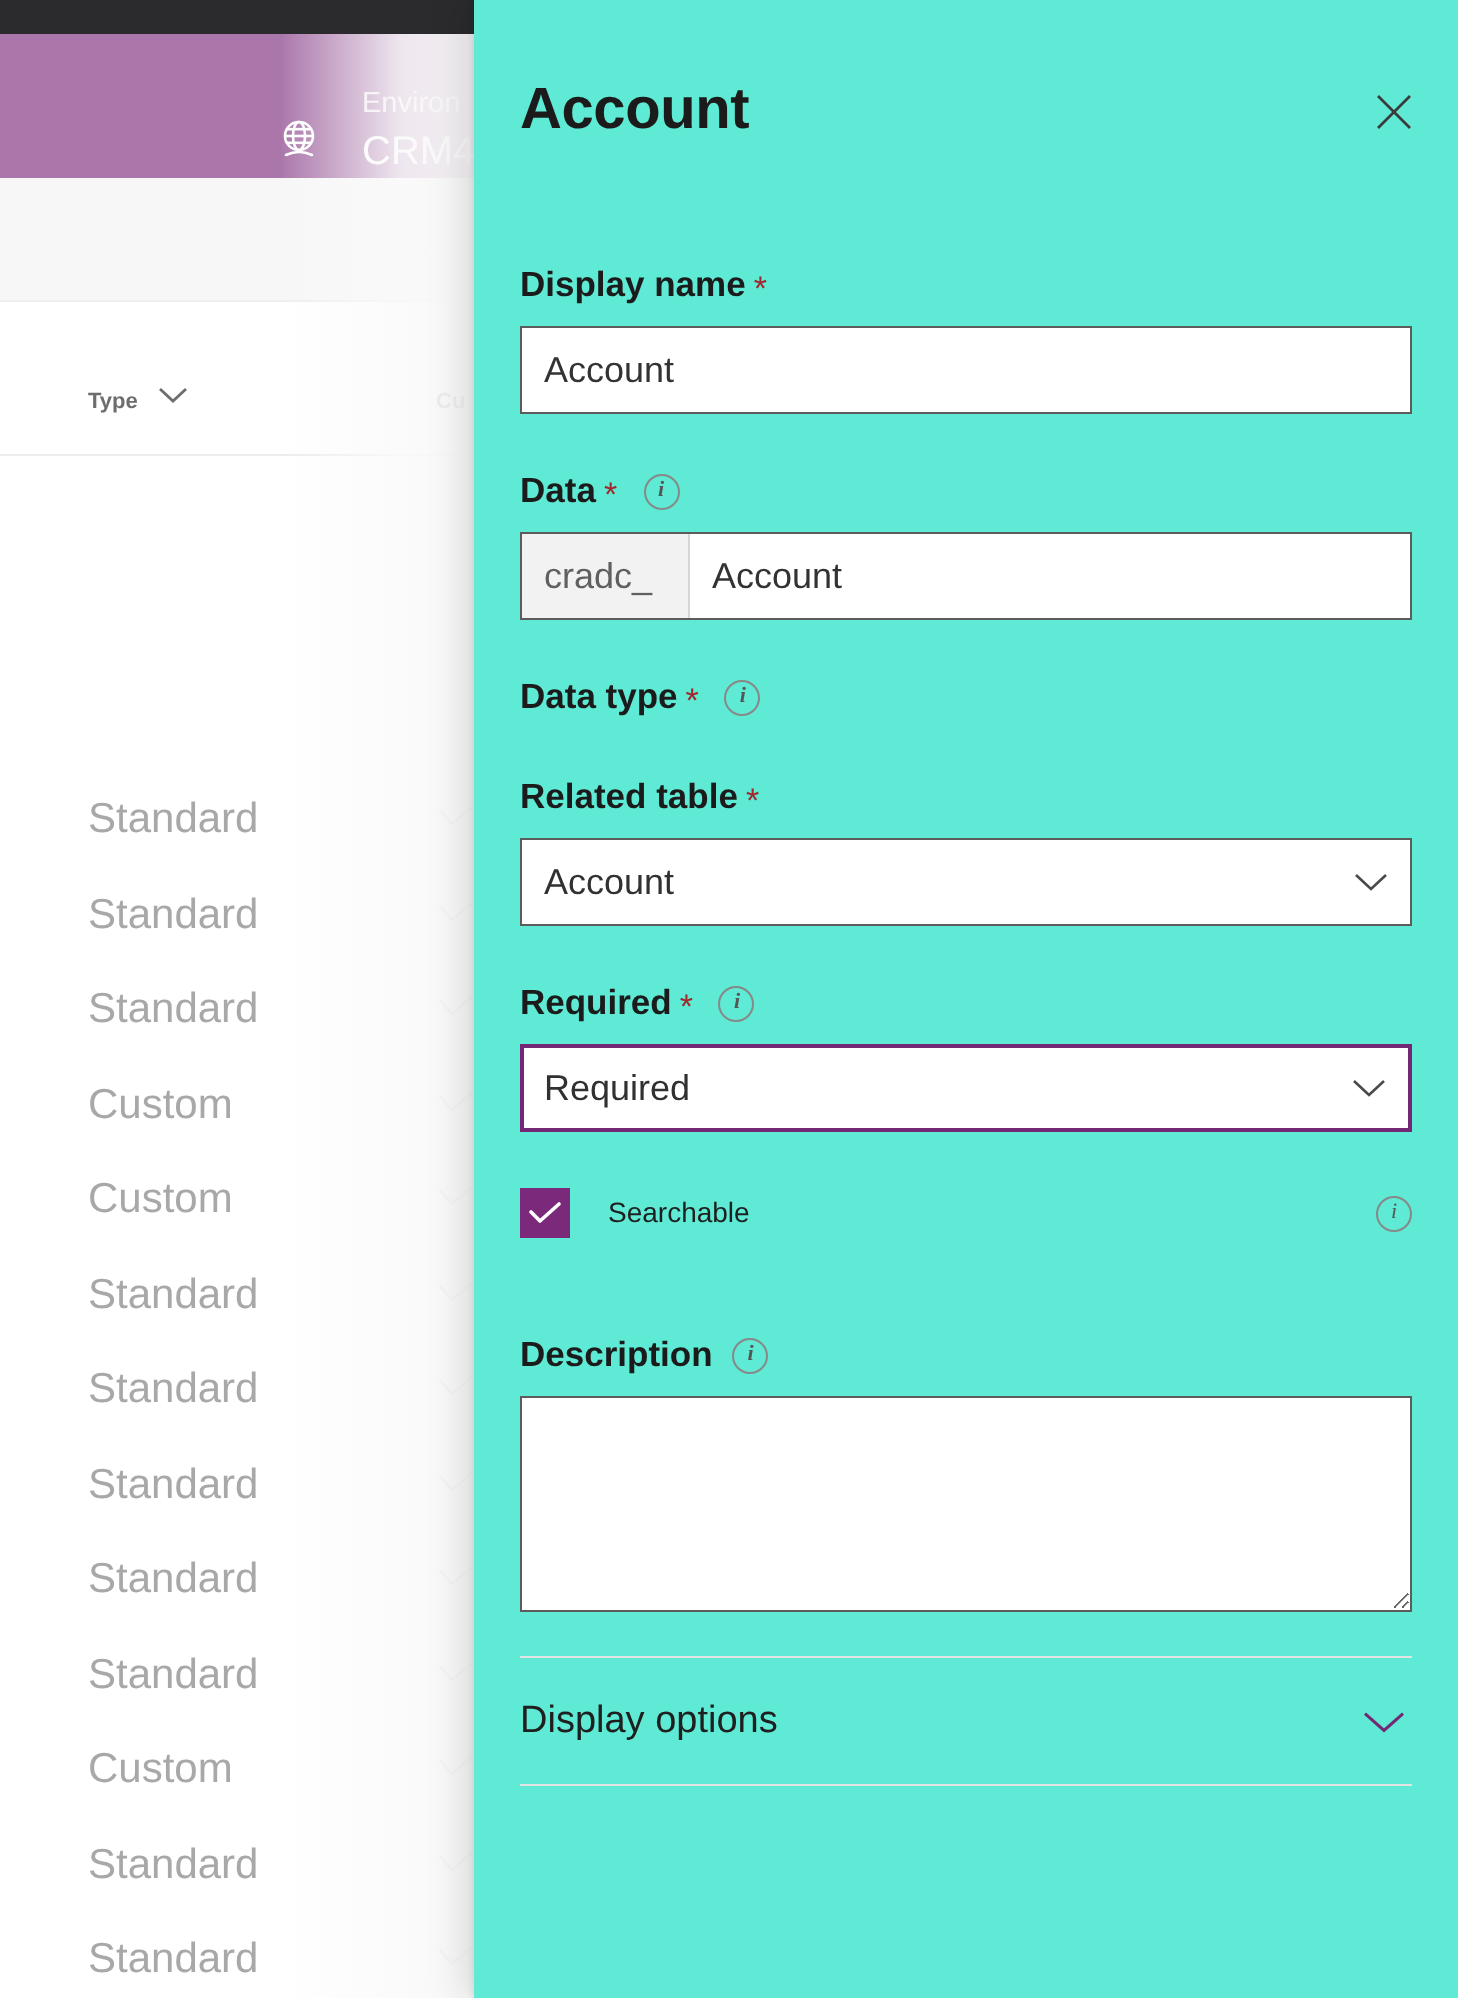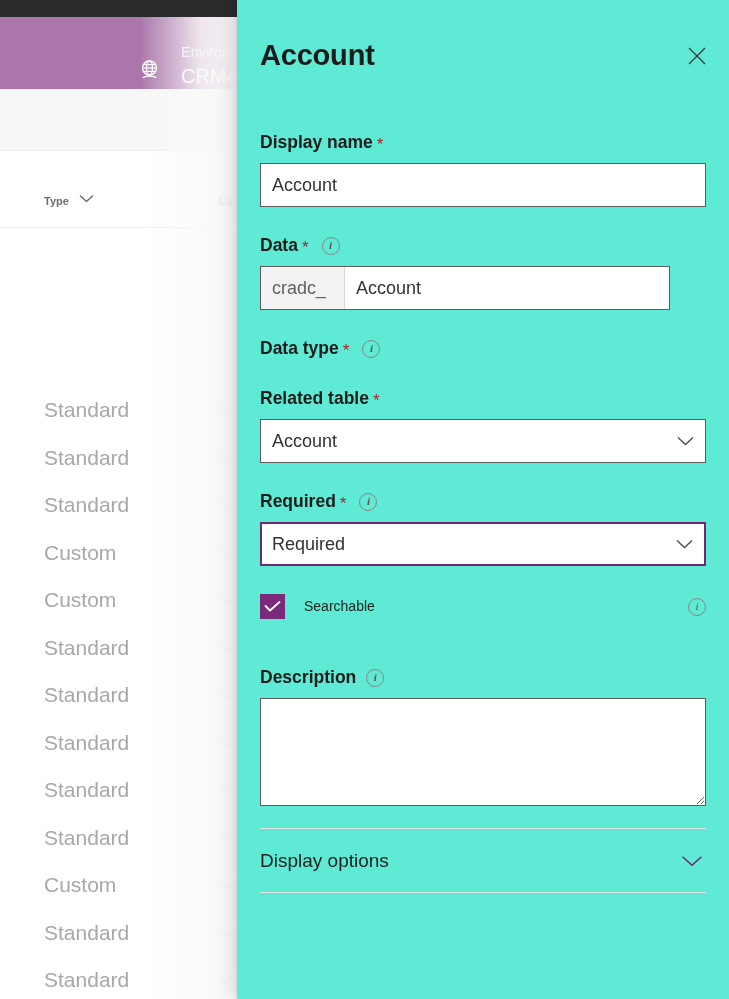--- a/index.html
+++ b/index.html
@@ -264,21 +264,21 @@
     padding: 0 11px;
     outline: none;
     border-radius: 0;
     line-height: 42px;
   }
   .text-input::placeholder { color: #666666; }
 
   .prefixed {
     display: flex;
     align-items: stretch;
-    width: 410px;
+    width: 446px;
     height: 44px;
     border: 1px solid #5c5c5c;
     background: #ffffff;
   }
   .prefix-box {
     width: 84px;
     background: #f2f2f2;
     border-right: 1px solid #d6d6d6;
     display: flex;
     align-items: center;

